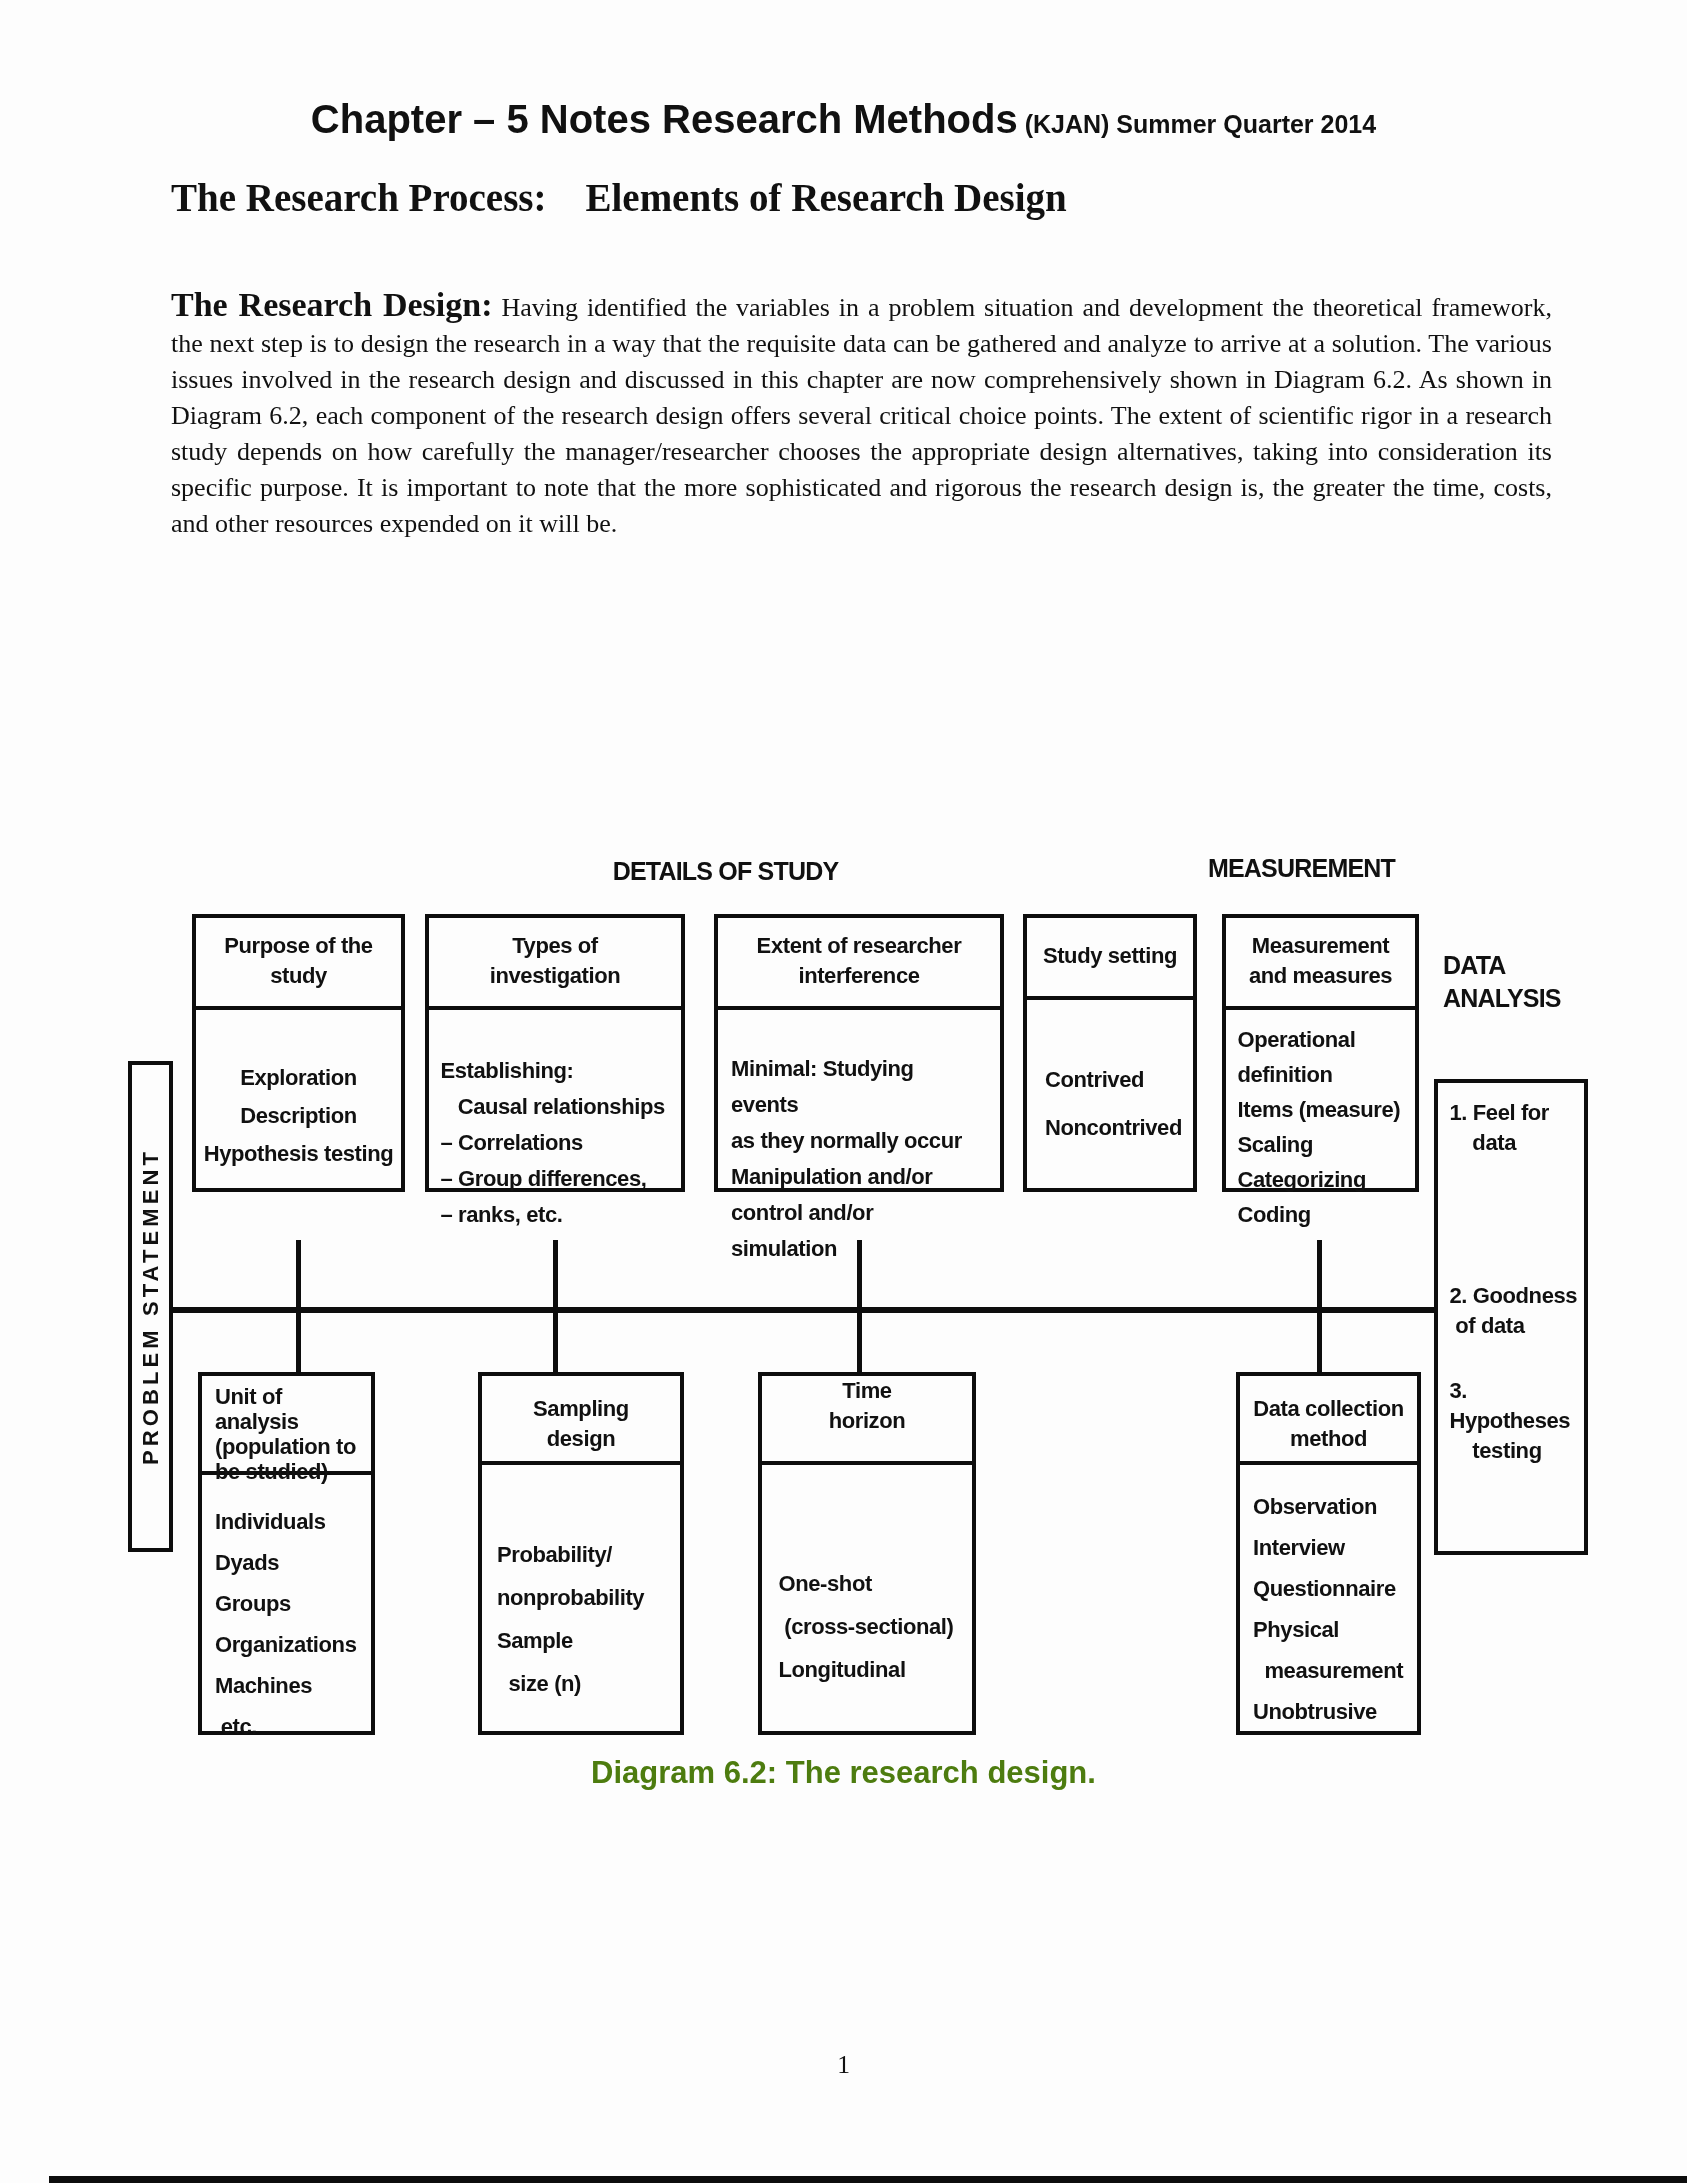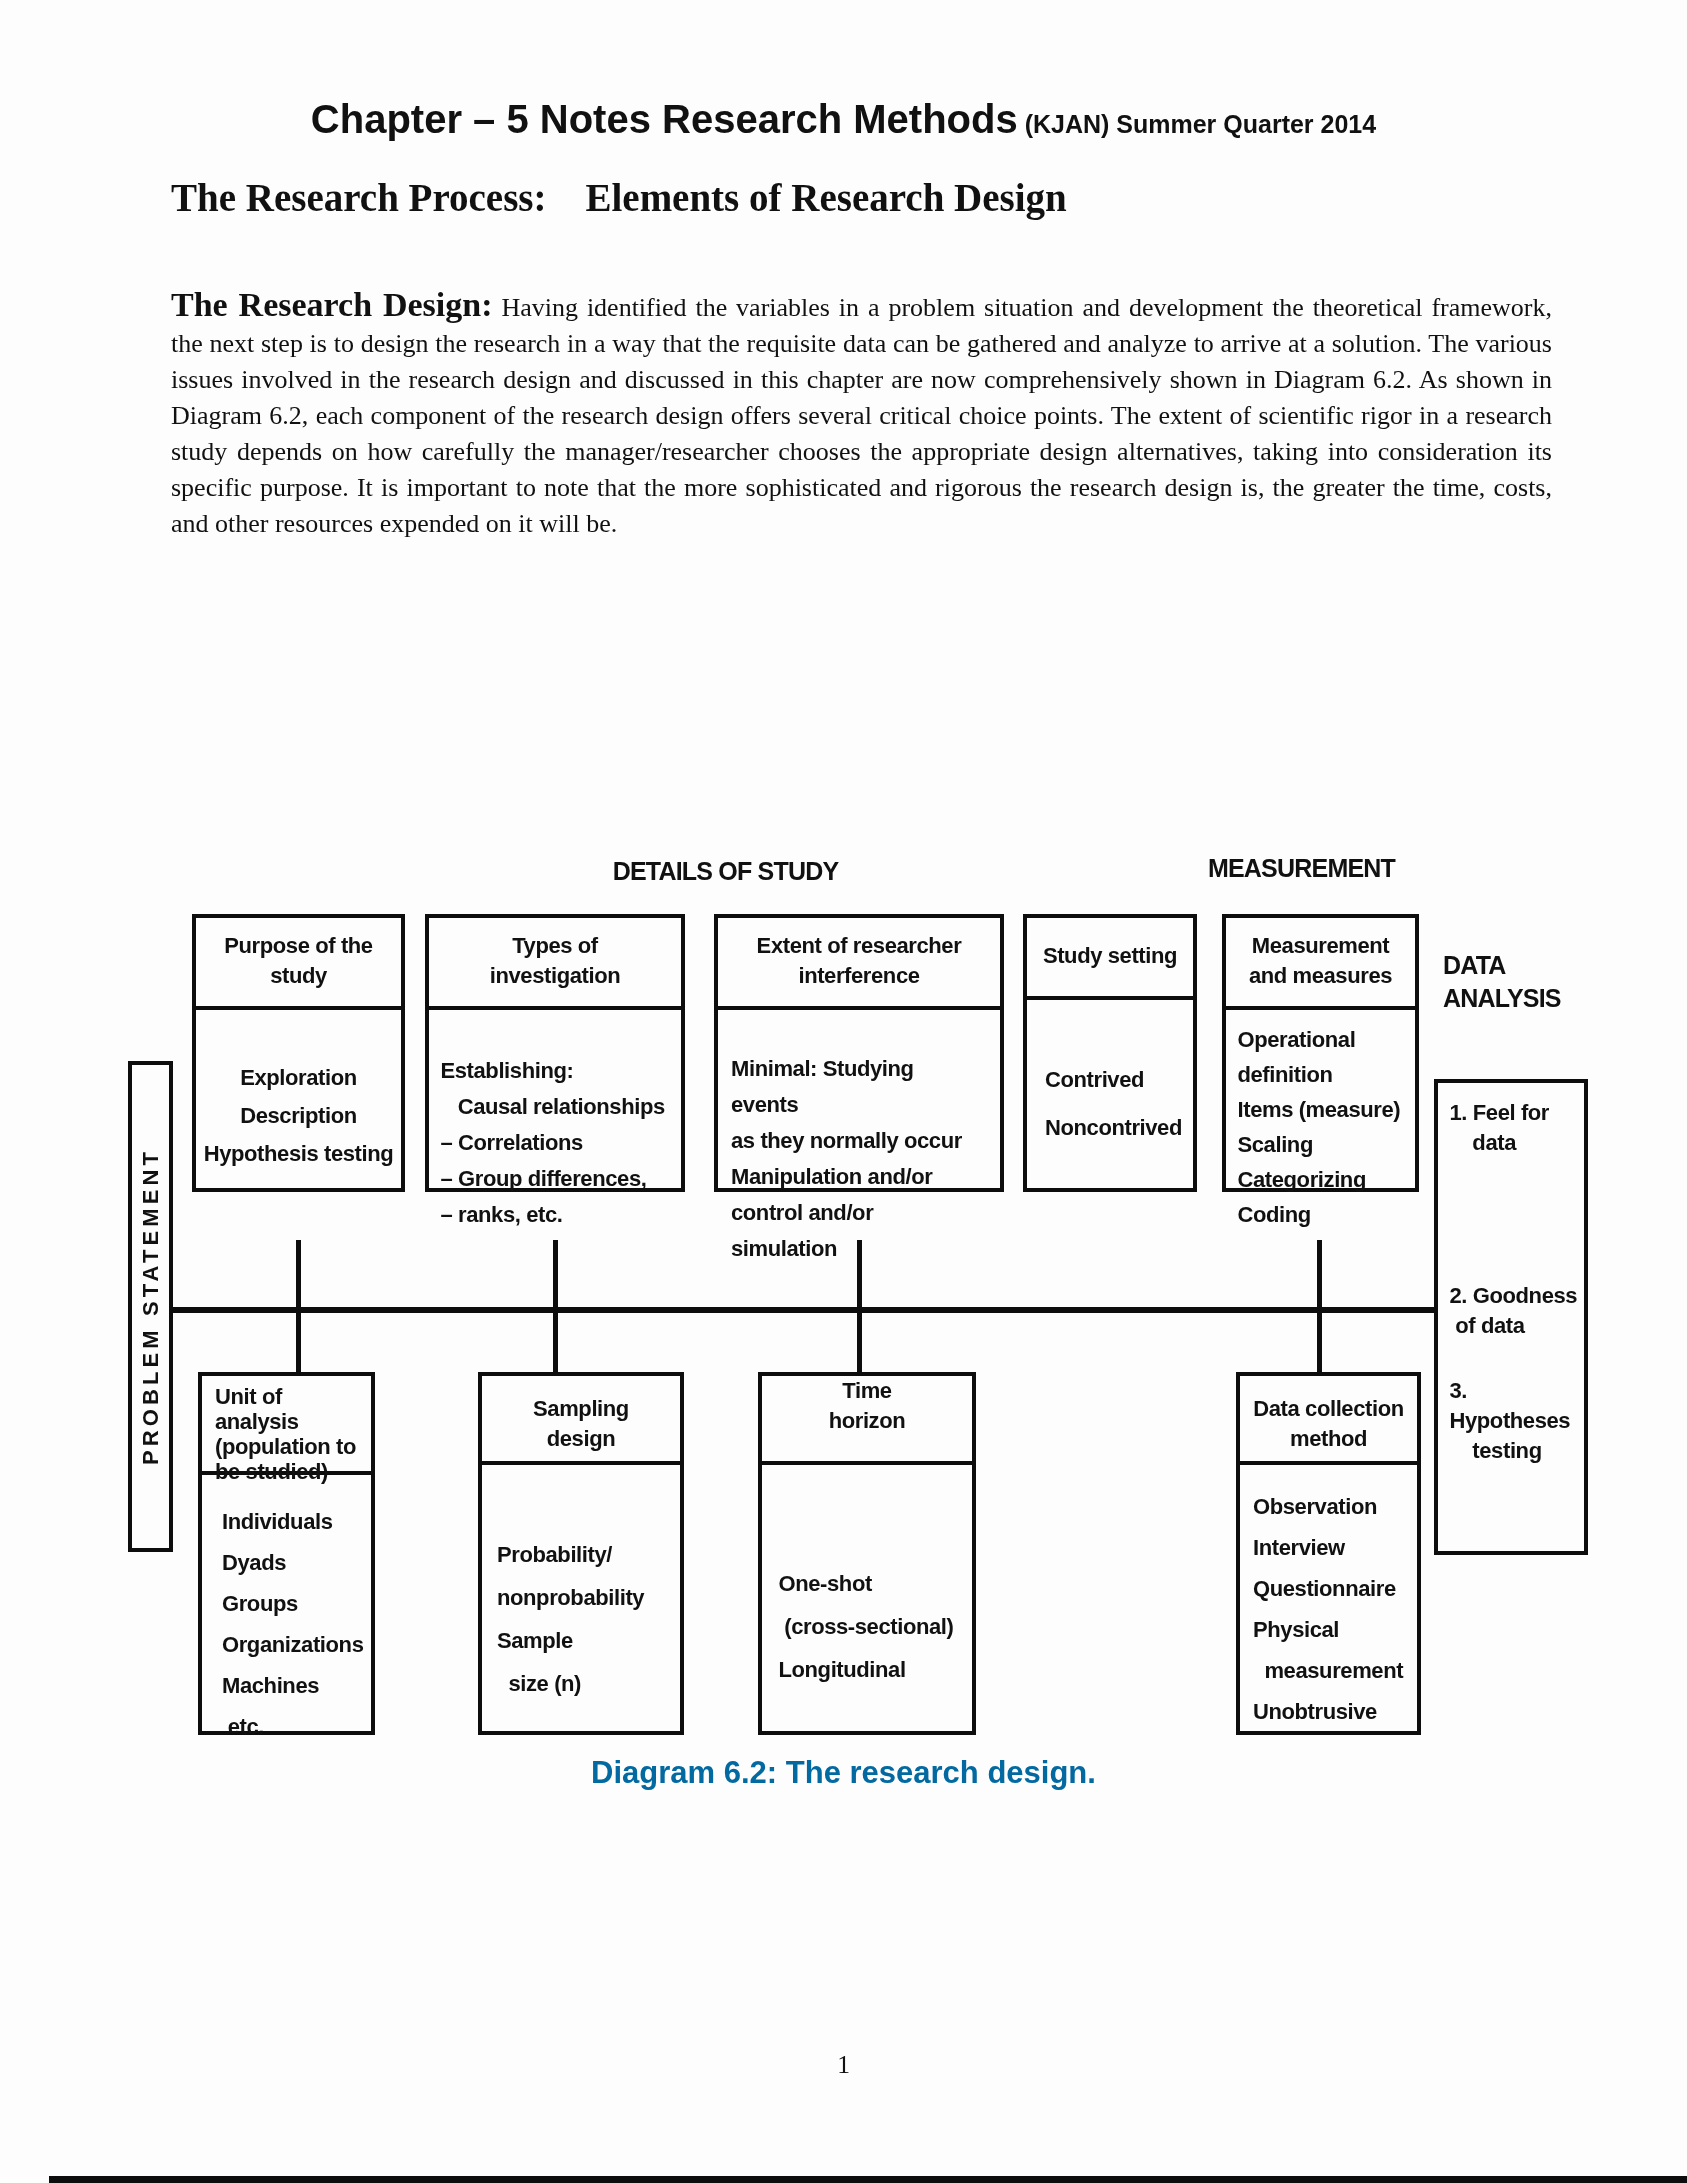--- a/index.html
+++ b/index.html
@@ -134,21 +134,21 @@
  of data</div>
     <div class="da-item" style="top:293px;">3. Hypotheses
     testing</div>
   </div>
 
   <div class="box botbox" style="left:198px;width:177px;">
     <div class="btitle" style="text-align:left;padding:8.2px 0 0 13px;line-height:25px;">Unit of
 analysis
 (population to
 be studied)</div>
-    <div class="bcontent" style="padding:26px 0 0 13px;text-align:left;line-height:41px;margin-left:7px;">Individuals
+    <div class="bcontent" style="padding:26px 0 0 13px;text-align:left;line-height:41px;">Individuals
 Dyads
 Groups
 Organizations
 Machines
  etc.</div>
   </div>
 
   <div class="box botbox" style="left:478px;width:206px;">
     <div class="btitle" style="padding-top:18px;height:89px;">Sampling
 design</div>
@@ -170,19 +170,19 @@
     <div class="btitle" style="padding-top:18px;height:89px;">Data collection
 method</div>
     <div class="bcontent" style="padding:21.4px 0 0 13px;text-align:left;line-height:41px;">Observation
 Interview
 Questionnaire
 Physical
   measurement
 Unobtrusive</div>
   </div>
 
-  <div class="abs caption" style="color: #0369a1;">Diagram 6.2:  The research design.</div>
+  <div class="abs caption" style="color: #4d7c0f;">Diagram 6.2:  The research design.</div>
 
   <div class="abs pagenum">1</div>
 
   <div class="abs bottombar"></div>
 </div>
 
 
 </body></html>

